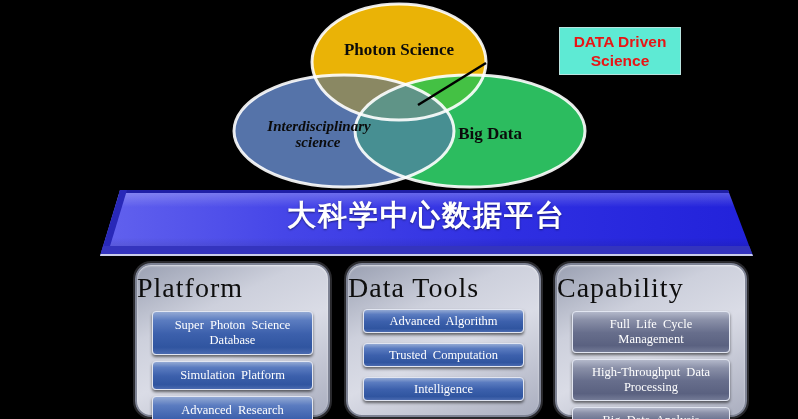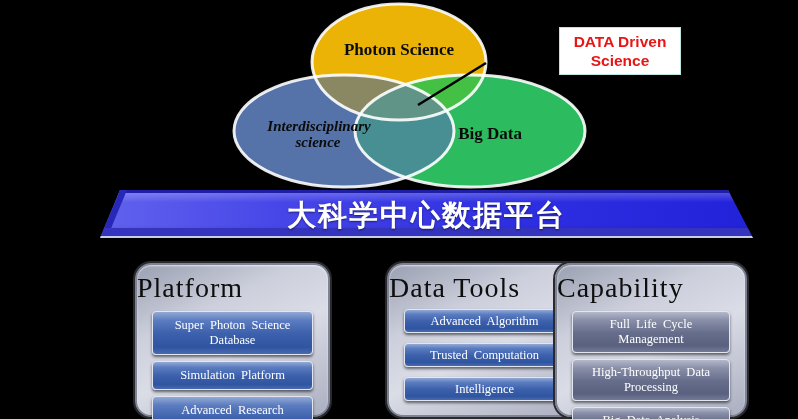--- a/index.html
+++ b/index.html
@@ -6,47 +6,47 @@
   .stage{position:relative;width:798px;height:419px;background:#000;overflow:hidden;
          font-family:"Liberation Serif", serif;border-radius:15px;}
 
   
   .venn-svg{position:absolute;left:0;top:0;}
   .venn-label{font-family:"Liberation Serif", serif;font-weight:bold;fill:#0b0b0b;}
   .venn-label.italic{font-style:italic;}
 
   
   .callout{position:absolute;left:559px;top:27px;width:122px;height:48px;
-           background:#ffffff;display:flex;align-items:center;justify-content:center;
+           background:#5eead4;display:flex;align-items:center;justify-content:center;
            text-align:center;color:#E81515;font-family:"Liberation Sans", sans-serif;
            font-size:15.5px;font-weight:bold;line-height:1.25;
            box-shadow:0 0 0 1px #b9e4e0 inset;}
 
   
-  .banner{position:absolute;left:100px;top:190px;width:653px;height:48px;
+  .banner{position:absolute;left:100px;top:190px;width:653px;height:66px;
           clip-path:polygon(20px 0, 628px 0, 653px 100%, 0 100%);
           background:
             linear-gradient(180deg, rgba(255,255,255,.28) 0%, rgba(255,255,255,0) 26%, rgba(0,0,0,0) 72%, rgba(0,0,0,.18) 100%),
             linear-gradient(90deg, #6262EE 0%, #4646E8 28%, #2F2FE2 62%, #2222DA 100%);
           box-shadow:inset 0 3px 0 #1f1fa6;}
   .banner-bevel-left{position:absolute;left:0;top:0;width:30px;height:100%;
           clip-path:polygon(20px 0, 27px 0, 7px 100%, 0 100%);background:#2828b8;}
   .banner-strip{position:absolute;left:0;right:0;bottom:2px;height:8px;background:#3434BE;}
   .banner-underline{position:absolute;left:0;right:0;bottom:0;height:2px;background:#C9CDE9;}
   .banner-title{position:relative;z-index:2;display:block;width:100%;text-align:center;
           color:#fff;font-family:"DejaVu Sans", "Liberation Sans", sans-serif;
           font-size:29px;font-weight:bold;letter-spacing:2px;line-height:50px;
           text-shadow:0 1px 2px rgba(0,0,40,.55);}
 
   
   .panel{position:absolute;top:263px;width:195px;height:154px;border-radius:16px;
          border:2px solid #7E8394;box-sizing:border-box;
          background:linear-gradient(155deg, #9AA0B2 0%, #CDD0DC 32%, #DADCE6 55%, #AAAEBF 100%);
          box-shadow:inset 0 1px 2px rgba(255,255,255,.65), 0 0 0 2px #2a2a2e;}
-  .panel.p1{left:135px;} .panel.p2{left:346px;margin-left:41px;} .panel.p3{left:555px;width:192px;}
+  .panel.p1{left:135px;} .panel.p2{left:346px;} .panel.p3{left:555px;width:192px;}
   .panel-title{margin:7px 0 0 0;text-align:left;font-size:28px;font-weight:400;
                color:#0e0e0e;font-family:"Liberation Serif", serif;letter-spacing:1px;}
   .btn-list{display:flex;flex-direction:column;gap:6px;padding:7px 15px 0 15px;}
   .panel.p2 .btn-list{gap:10px;padding-top:5px;}
   .btn{border-radius:4px;border:1px solid #E2E6F1;color:#fff;text-align:center;
        font-family:"Liberation Serif", serif;font-size:12.5px;line-height:1.2;
        padding:6px 8px;word-spacing:3px;
        background:linear-gradient(180deg, #93A9D4 0%, #5B7CC0 20%, #3C60AC 52%, #3055A0 84%, #4A6AB0 100%);
        box-shadow:0 2px 3px rgba(0,0,0,.55);}
   .panel.p2 .btn{padding:3.5px 2px;}

